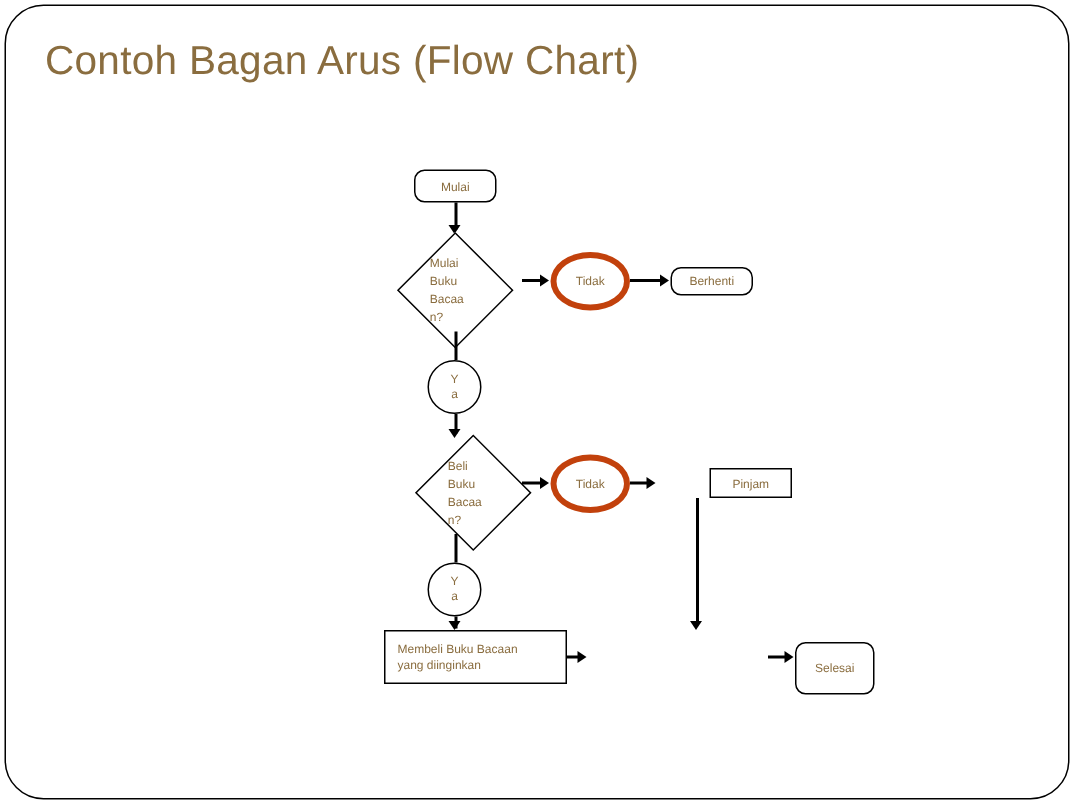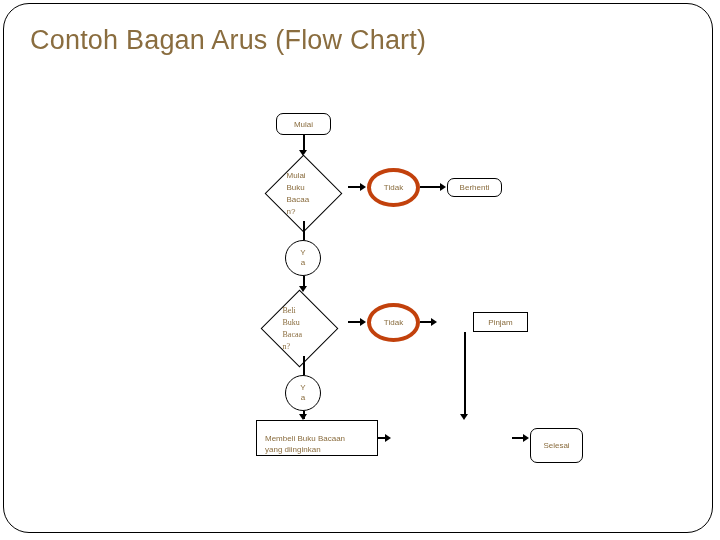--- a/index.html
+++ b/index.html
@@ -165,21 +165,21 @@
   <div class="line-v" style="left:303px; top:221px; height:19px;"></div>
 
   <div class="node circle" style="left:285px; top:240px; width:36px; height:36px; flex-direction:column; line-height:10px;">
     <span>Y</span>
     <span>a</span>
   </div>
 
   <div class="line-v" style="left:303px; top:276px; height:13px;"></div>
   <div class="arrow-down" style="left:299px; top:286px;"></div>
 
-  <div class="diamond-wrap" style="left:272px; top:301px; width:55px; height:55px;font-family:Liberation Serif, serif;">
+  <div class="diamond-wrap" style="left:288px; top:301px; width:55px; height:55px;">
     <div class="diamond-shape"></div>
     <div class="diamond-label">
       <div>Beli</div>
       <div>Buku</div>
       <div>Bacaa</div>
       <div>n?</div>
     </div>
   </div>
 
   <div class="line-h" style="left:348px; top:321px; width:14px;"></div>
@@ -199,21 +199,21 @@
   <div class="line-v" style="left:303px; top:356px; height:19px;"></div>
 
   <div class="node circle" style="left:285px; top:375px; width:36px; height:36px; flex-direction:column; line-height:10px;">
     <span>Y</span>
     <span>a</span>
   </div>
 
   <div class="line-v" style="left:303px; top:411px; height:8px;"></div>
   <div class="arrow-down" style="left:299px; top:414px;"></div>
 
-  <div class="node rect left-align" style="left:256px; top:420px; width:122px; height:36px;align-items:flex-end;">
+  <div class="node rect left-align" style="left:256px; top:420px; width:122px; height:36px;">
     <div>
       <div>Membeli Buku Bacaan</div>
       <div>yang diinginkan</div>
     </div>
   </div>
 
   <div class="line-h" style="left:378px; top:437px; width:8px;"></div>
   <div class="arrow-right" style="left:385px; top:434px;"></div>
 
   <div class="line-v" style="left:464px; top:332px; height:83px;"></div>

